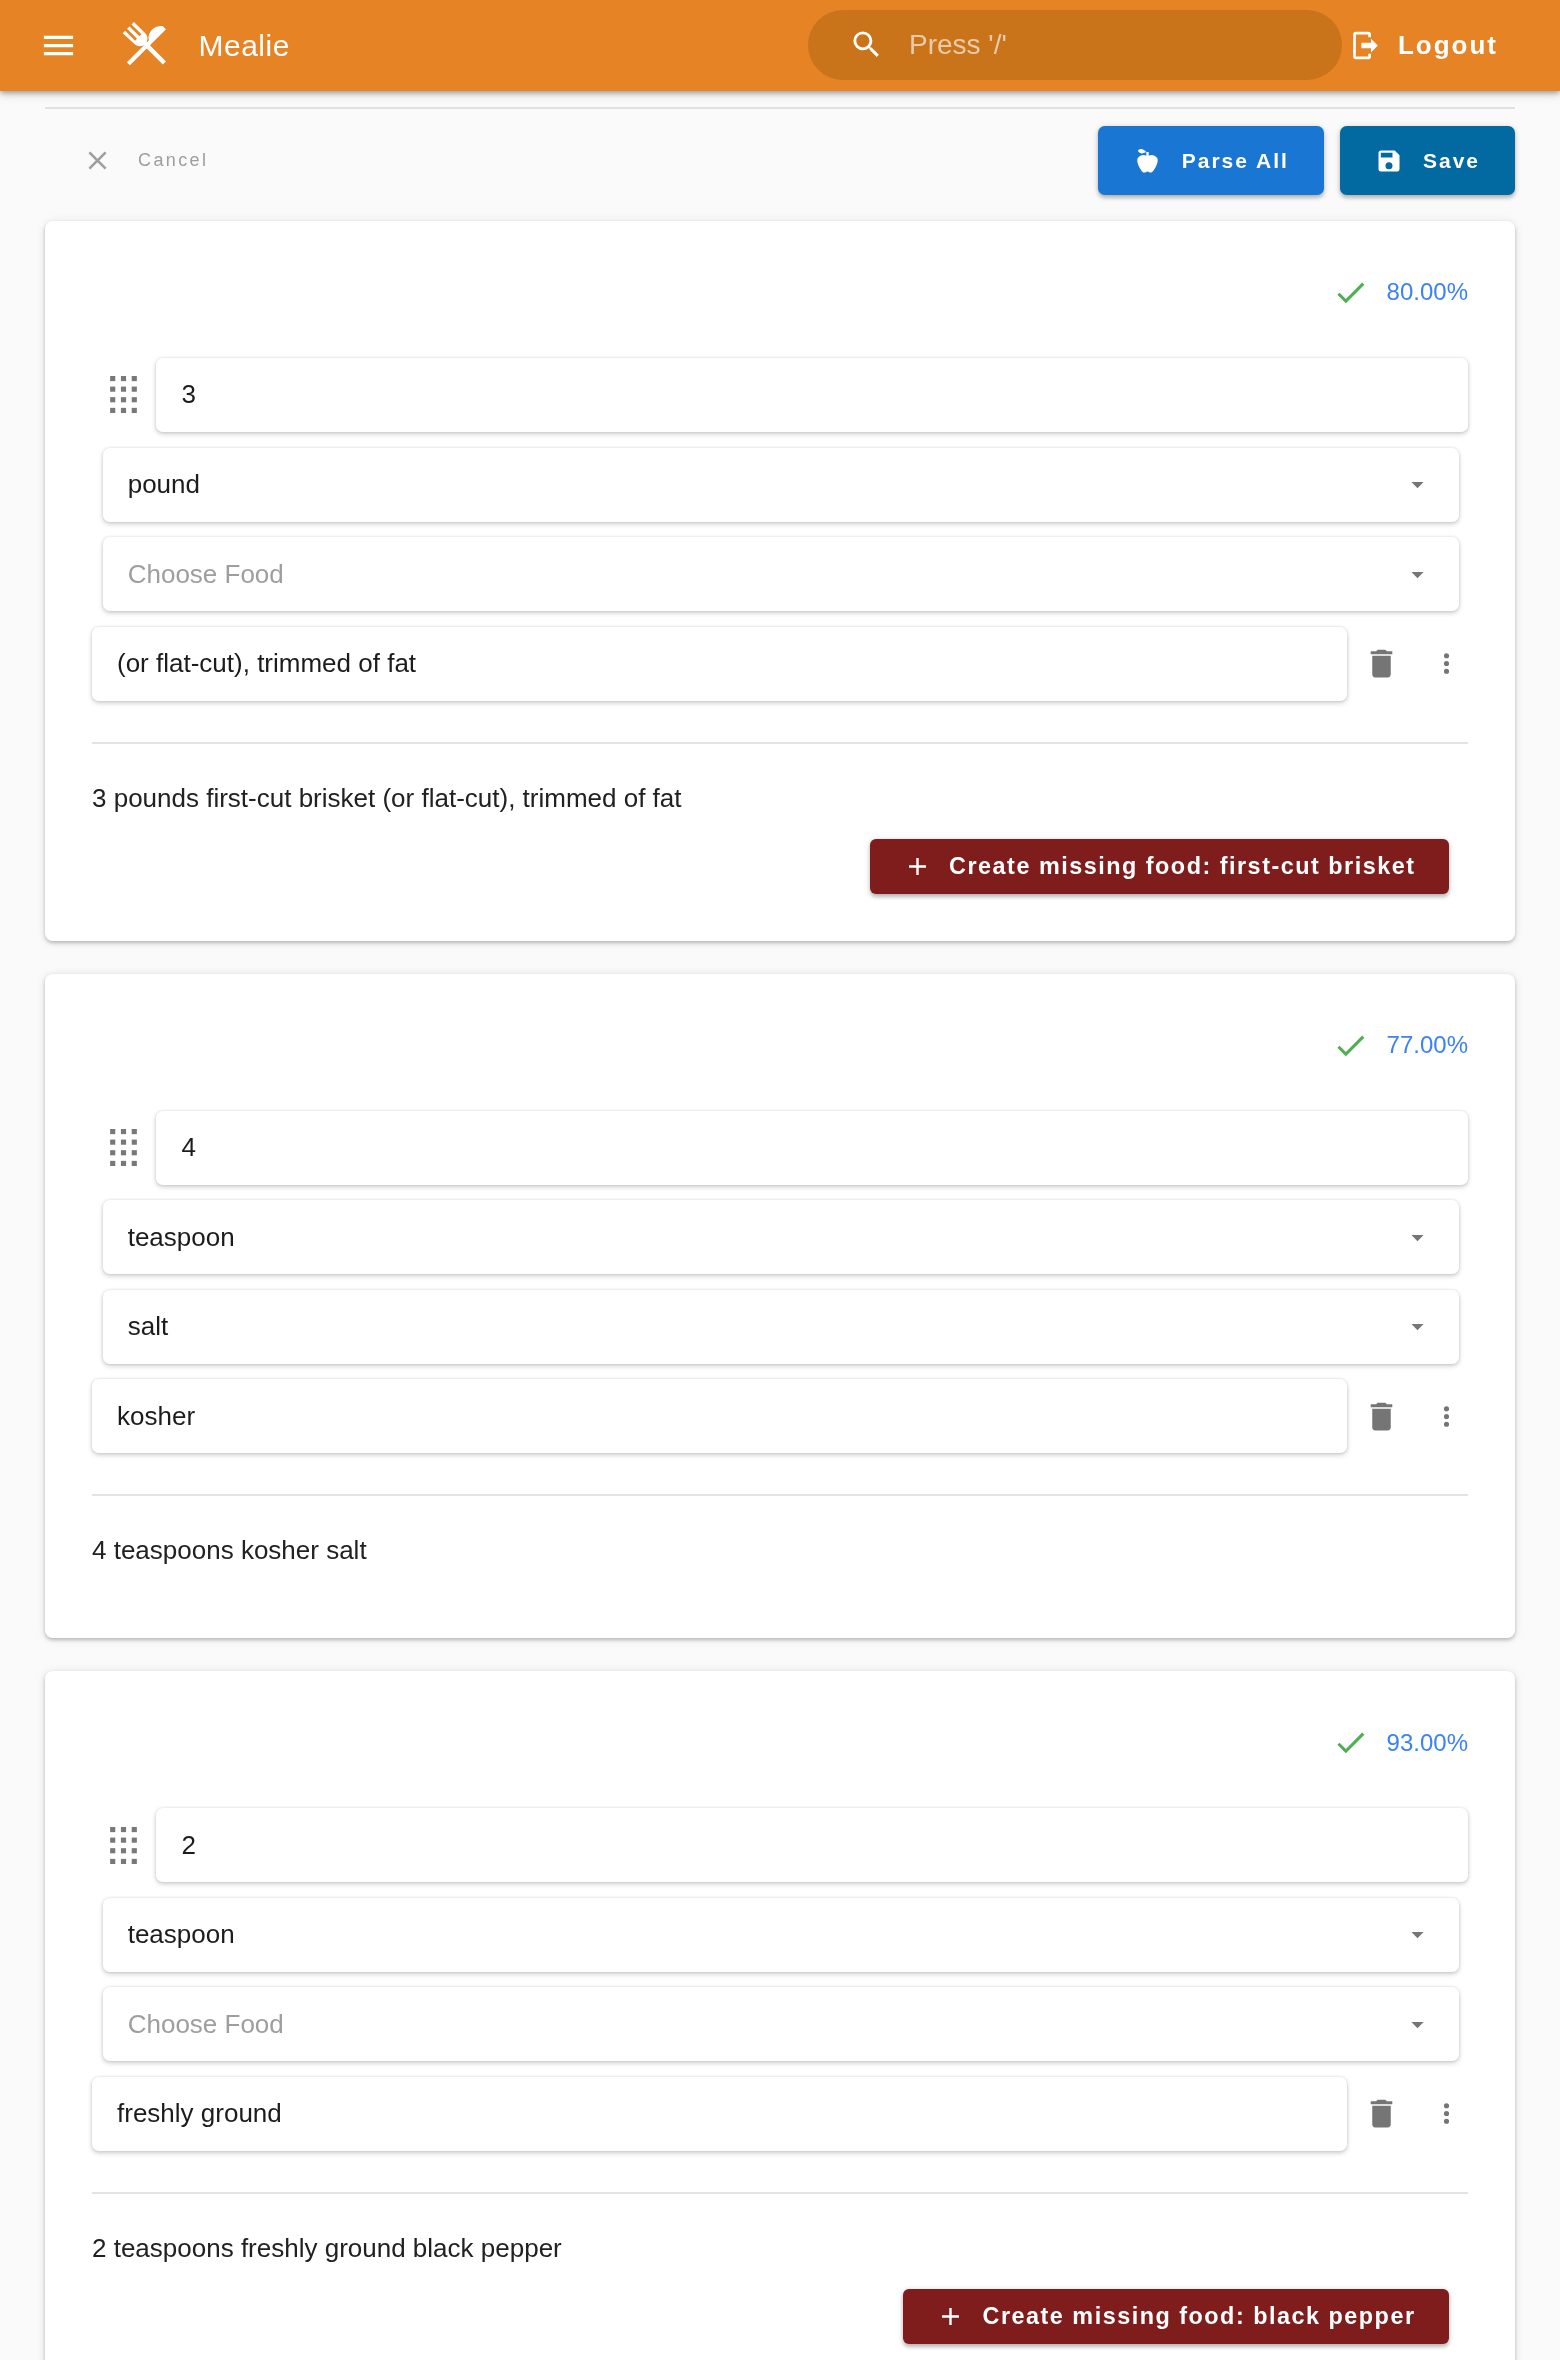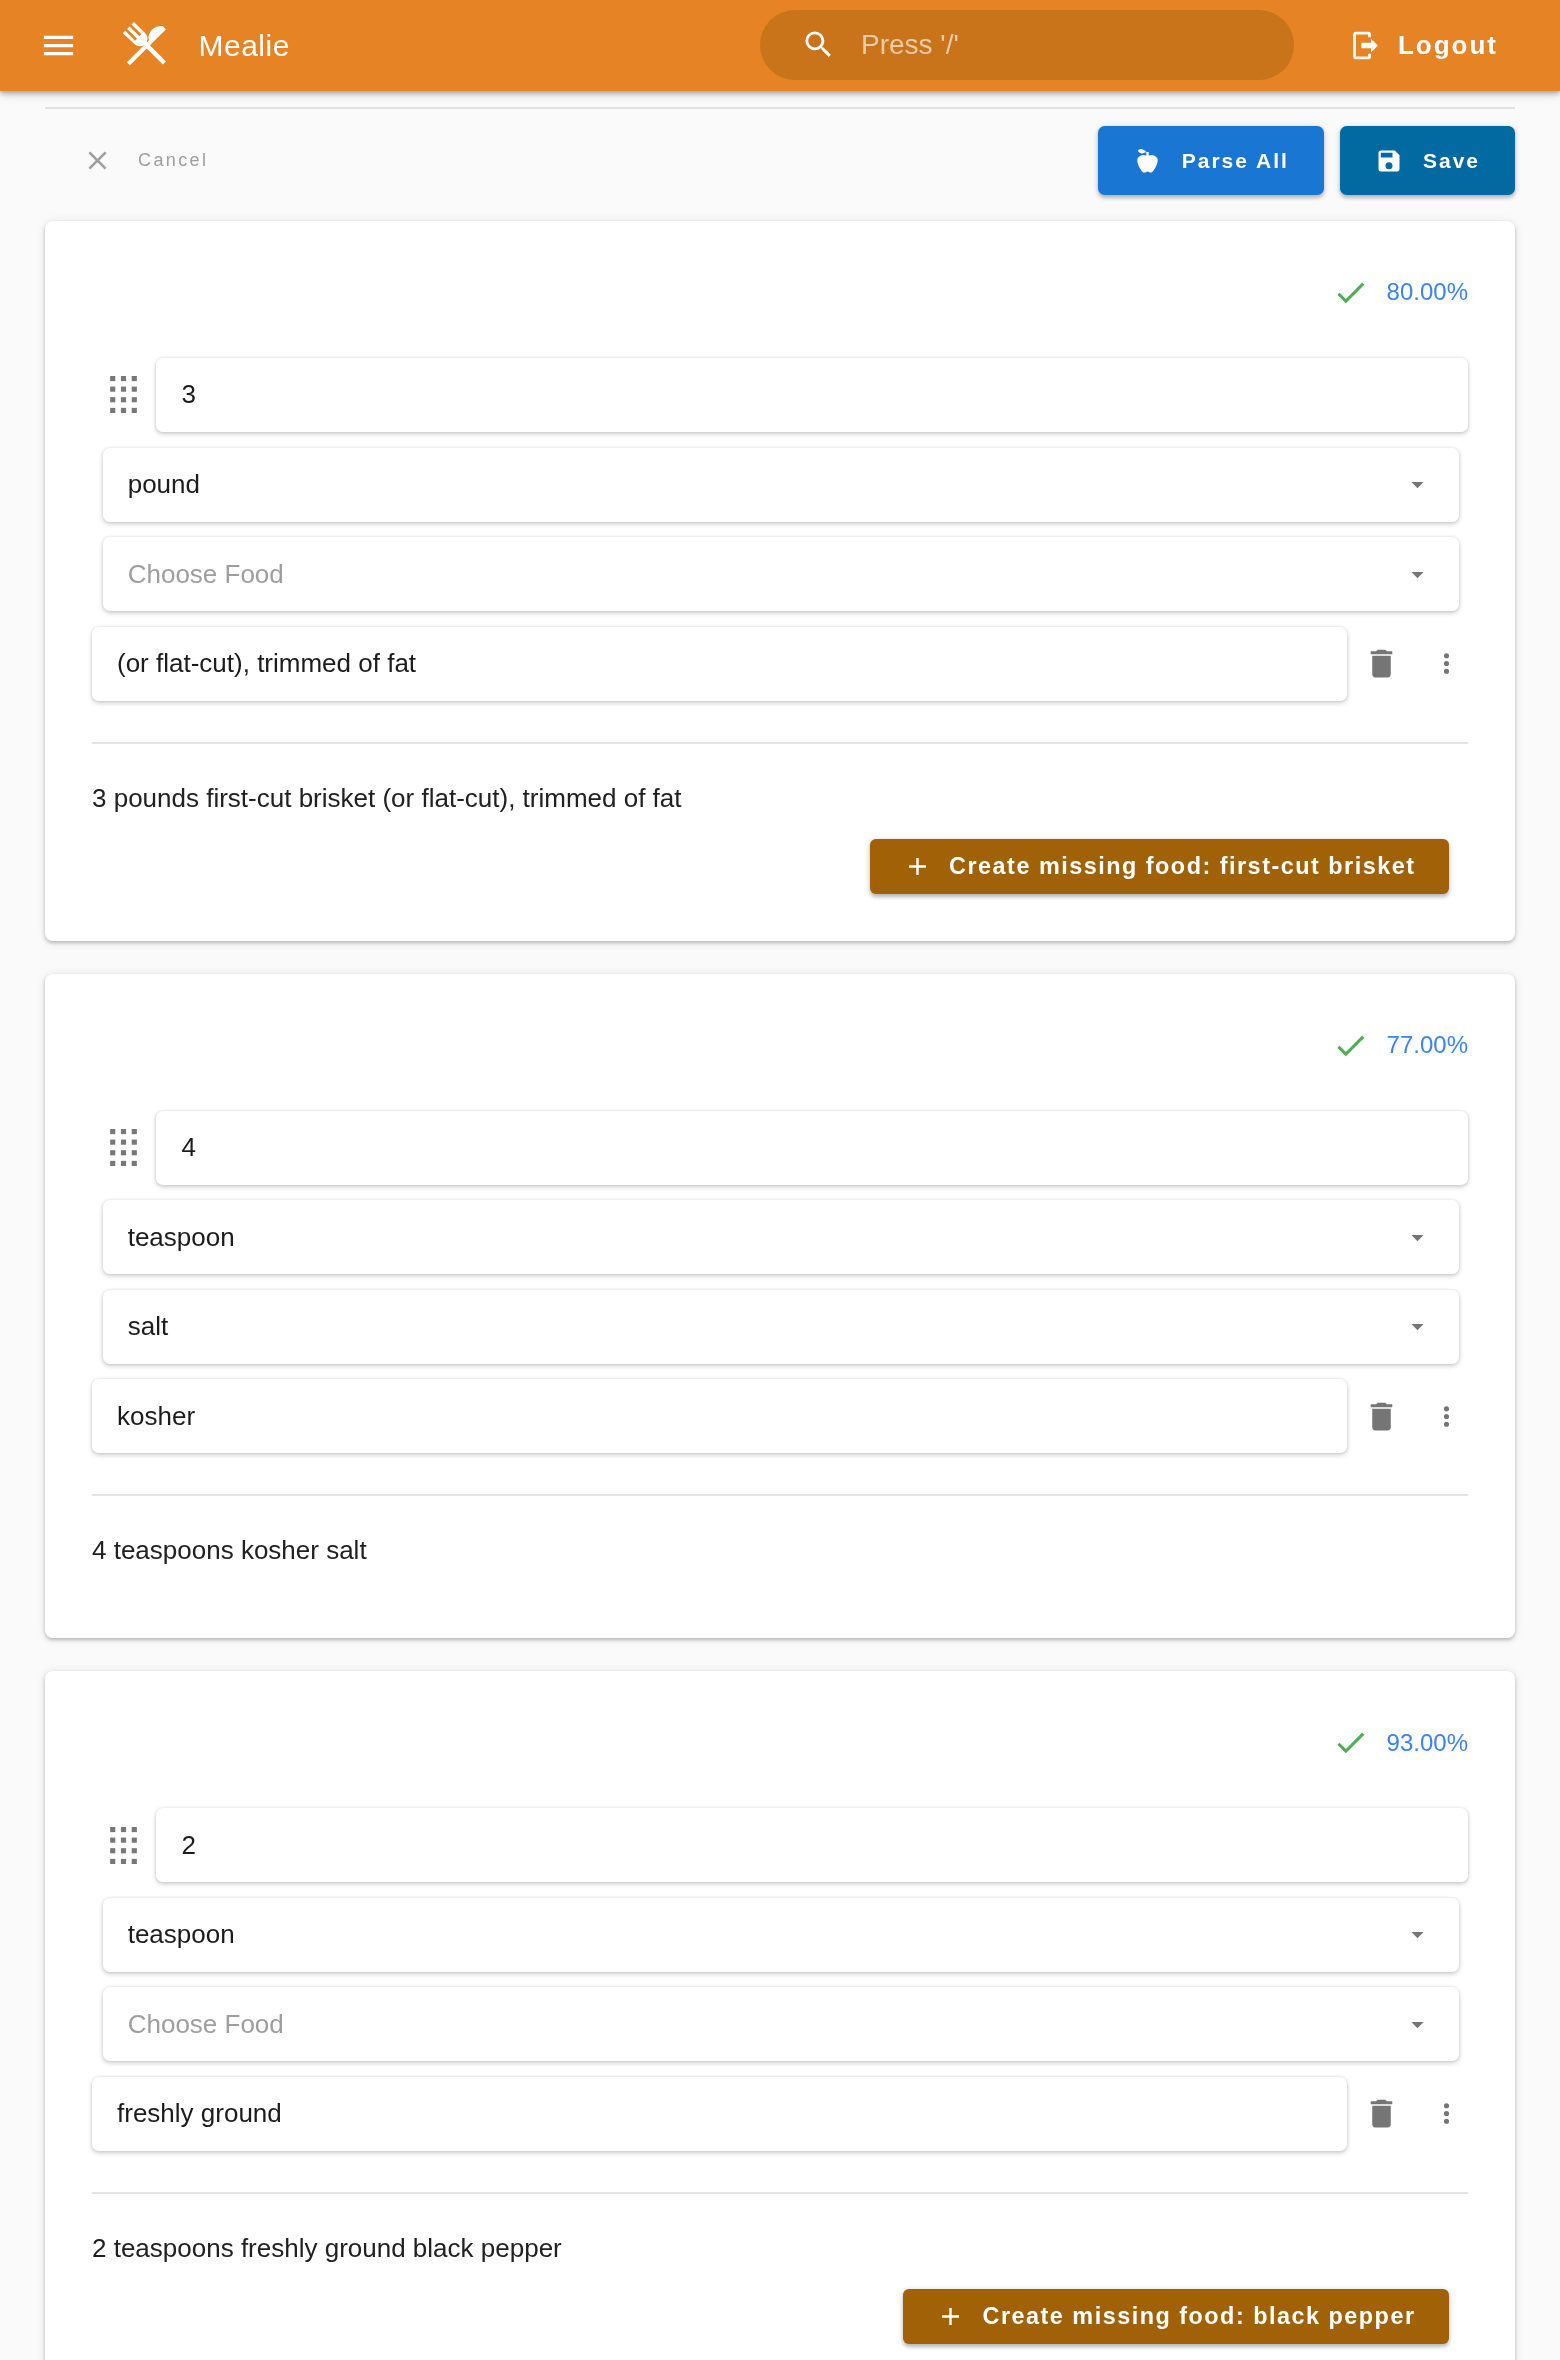--- a/index.html
+++ b/index.html
@@ -15,21 +15,21 @@
     height: 91px; background: #E58325;
     display: flex; align-items: center;
     padding: 0 62px 0 37px;
     box-shadow: 0 2px 4.9px rgba(0,0,0,.30), 0 3.9px 9.8px rgba(0,0,0,.12);
   }
   .icon-flex { display:flex; align-items:center; justify-content:center; }
   .hamburger { width: 43px; height: 43px; cursor: pointer; }
   .logo { width: 62px; height: 62px; margin-left: 35px; cursor: pointer; }
   .app-title { color:#fff; font-size: 30px; font-weight: 500; letter-spacing:0.5px; margin-left: 21.5px; }
   .search {
-    position: absolute; left: 760px; top: 9.8px; width: 534px; height: 70px;
+    position: absolute; left: 808px; top: 9.8px; width: 534px; height: 70px;
     background: #C9731A; border-radius: 35px;
     display: flex; align-items: center; padding: 0 29px 0 41px; cursor: text;
   }
   .search-placeholder { color: rgba(255,255,255,.62); font-size: 28px; margin-left: 25px; }
   .logout { margin-left: auto; display: flex; align-items: center; gap: 15.6px; cursor: pointer; }
   .logout-label { color: #fff; font-size: 26px; font-weight: 700; letter-spacing: 2px; }
 
   
   .container { padding: 0 45px; }
   .top-divider { border-top: 2px solid #E2E2E2; margin-top: 15.6px; }
@@ -77,21 +77,21 @@
   .notes-row { display: flex; align-items: center; margin-top: 15.6px; }
   .notes-solo { flex: 1; margin-right: 7.8px; }
   .icon-btn { border: none; background: transparent; cursor: pointer; display:flex; align-items:center; justify-content:center; }
   .trash-btn { width: 55px; height: 59px; }
   .dots-btn { width: 43px; height: 59px; margin-left: 15.6px; }
 
   .card-divider { border-top: 2px solid #E4E4E4; margin-top: 41px; }
   .orig-text { font-size: 26px; color: #212121; margin-top: 39px; }
   .orig-text.pad-bottom { margin-bottom: 25px; }
   .create-row { display: flex; justify-content: flex-end; margin-top: 25px; padding-right: 19.5px; }
-  .btn-create { background: #a16207; height: 55px; font-size: 23.4px; letter-spacing: 1.5px; gap: 17.6px; padding: 0 33px; border-radius: 5.9px; }
+  .btn-create { background: #7f1d1d; height: 55px; font-size: 23.4px; letter-spacing: 1.5px; gap: 17.6px; padding: 0 33px; border-radius: 5.9px; }
 </style>
 </head>
 <body>
 
 <header class="appbar">
   <span class="hamburger icon-flex">
     <svg width="39" height="39" viewBox="0 0 24 24">
         <path fill="#fff" d="M3,6H21V8H3V6M3,11H21V13H3V11M3,16H21V18H3V16Z"></path>
       </svg>
   </span>

